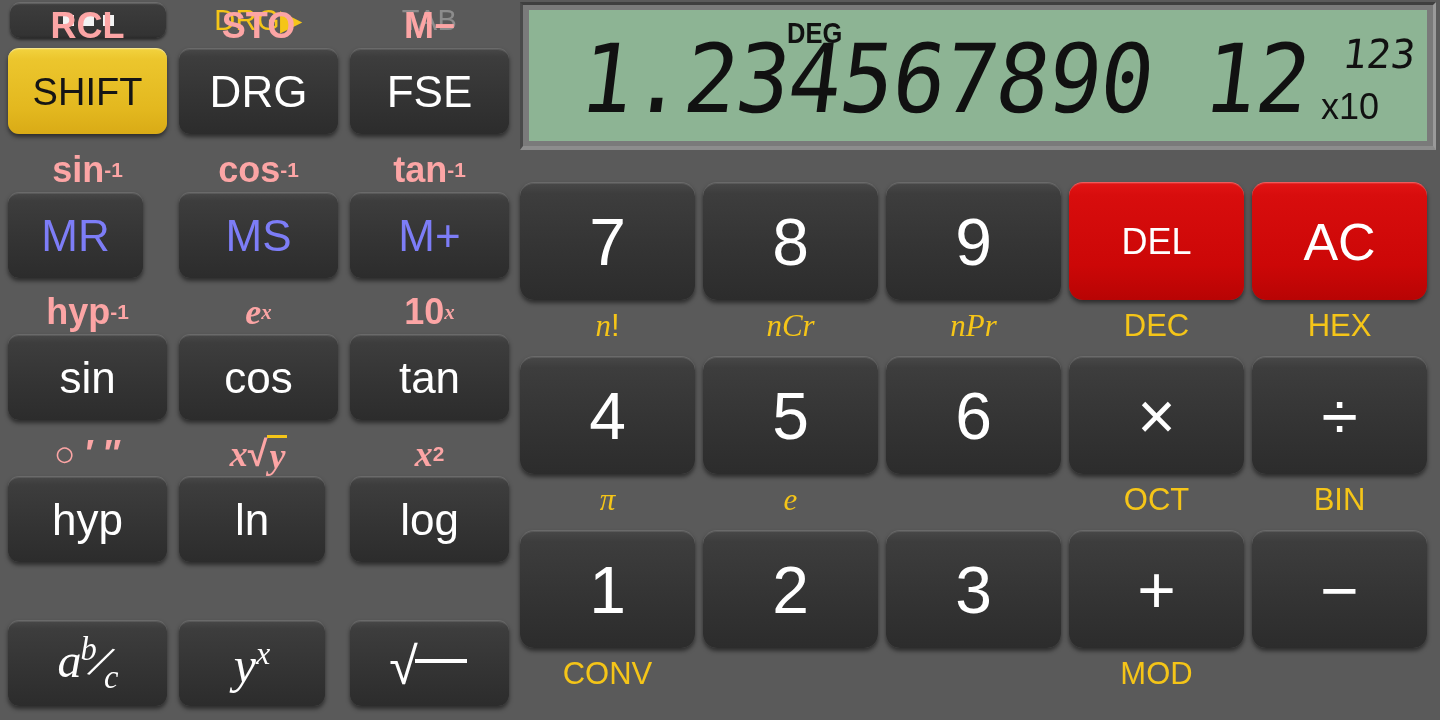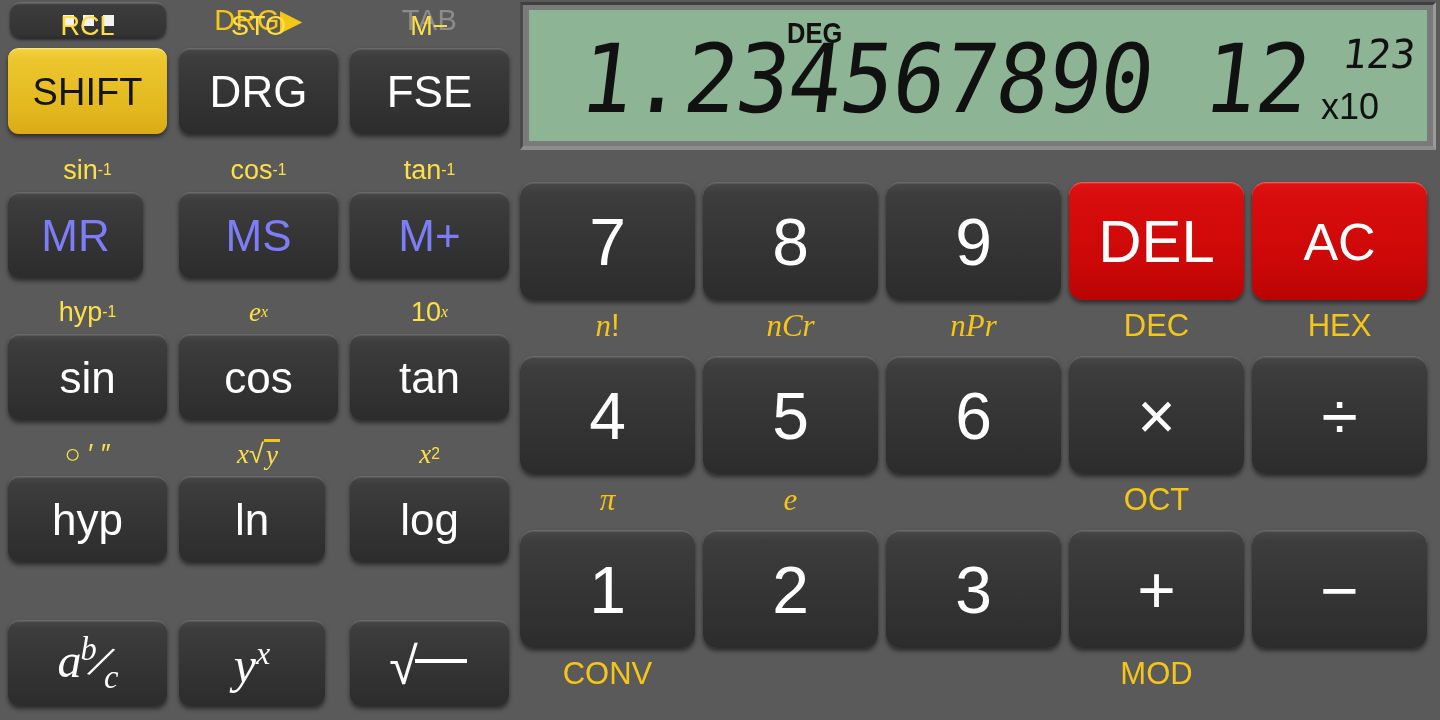--- a/index.html
+++ b/index.html
@@ -50,21 +50,21 @@
   .keybtn.mem { color:#7d7df7; font-size:44px; }
   .keybtn.red {
     background:linear-gradient(to bottom,#e21414 0%,#d80d0d 10%,#cc0707 70%,#b80404 100%);
     border-top:1px solid #f05a5a; color:#fff;
   }
 
   
   .seclab {
     position:absolute; height:40px;
     display:flex; align-items:center; justify-content:center;
-    color:#fde047; font-size:27px; font-weight:400; line-height:1;
+    color:#fca5a5; font-size:36px; font-weight:700; line-height:1;
     white-space:nowrap;
   }
   .seclab .it { font-style:italic; font-family:"Liberation Serif", serif; }
   .seclab sup { font-size:.58em; vertical-align:super; line-height:0; }
 
   
   .sublab {
     position:absolute; height:38px;
     display:flex; align-items:center; justify-content:center;
     color:#f5c518; font-size:31px; font-weight:500; line-height:1;
@@ -209,21 +209,21 @@
     </div>
     <div class="sublab" style="left: 183px; width: 175px; top: 156px;">
       <i class="it">nCr</i>
     </div>
     <div class="keybtn" style="left: 366px; top: 32px; width: 175px; height: 118px; border-radius: 14px; font-size: 66px;">
       <span>9</span>
     </div>
     <div class="sublab" style="left: 366px; width: 175px; top: 156px;">
       <i class="it">nPr</i>
     </div>
-    <div class="keybtn red" style="left: 549px; top: 32px; width: 175px; height: 118px; border-radius: 14px; font-size: 60px;">
+    <div class="keybtn red" style="left: 549px; top: 32px; width: 175px; height: 118px; border-radius: 14px; font-size: 36px;">
       <span>DEL</span>
     </div>
     <div class="sublab" style="left: 549px; width: 175px; top: 156px;">DEC</div>
     <div class="keybtn red" style="left: 732px; top: 32px; width: 175px; height: 118px; border-radius: 14px; font-size: 52px;">
       <span>AC</span>
     </div>
     <div class="sublab" style="left: 732px; width: 175px; top: 156px;">HEX</div>
     <div class="keybtn" style="left: 0px; top: 206px; width: 175px; height: 118px; border-radius: 14px; font-size: 66px;">
       <span>4</span>
     </div>
@@ -239,20 +239,21 @@
     <div class="keybtn" style="left: 366px; top: 206px; width: 175px; height: 118px; border-radius: 14px; font-size: 66px;">
       <span>6</span>
     </div>
     <div class="keybtn" style="left: 549px; top: 206px; width: 175px; height: 118px; border-radius: 14px; font-size: 66px;">
       <span>×</span>
     </div>
     <div class="sublab" style="left: 549px; width: 175px; top: 330px;">OCT</div>
     <div class="keybtn" style="left: 732px; top: 206px; width: 175px; height: 118px; border-radius: 14px; font-size: 66px;">
       <span>÷</span>
     </div>
+    <div class="sublab" style="left: 732px; width: 175px; top: 330px;">BIN</div>
     <div class="keybtn" style="left: 0px; top: 380px; width: 175px; height: 118px; border-radius: 14px; font-size: 66px;">
       <span>1</span>
     </div>
     <div class="sublab" style="left: 0px; width: 175px; top: 504px;">CONV</div>
     <div class="keybtn" style="left: 183px; top: 380px; width: 175px; height: 118px; border-radius: 14px; font-size: 66px;">
       <span>2</span>
     </div>
     <div class="keybtn" style="left: 366px; top: 380px; width: 175px; height: 118px; border-radius: 14px; font-size: 66px;">
       <span>3</span>
     </div>

